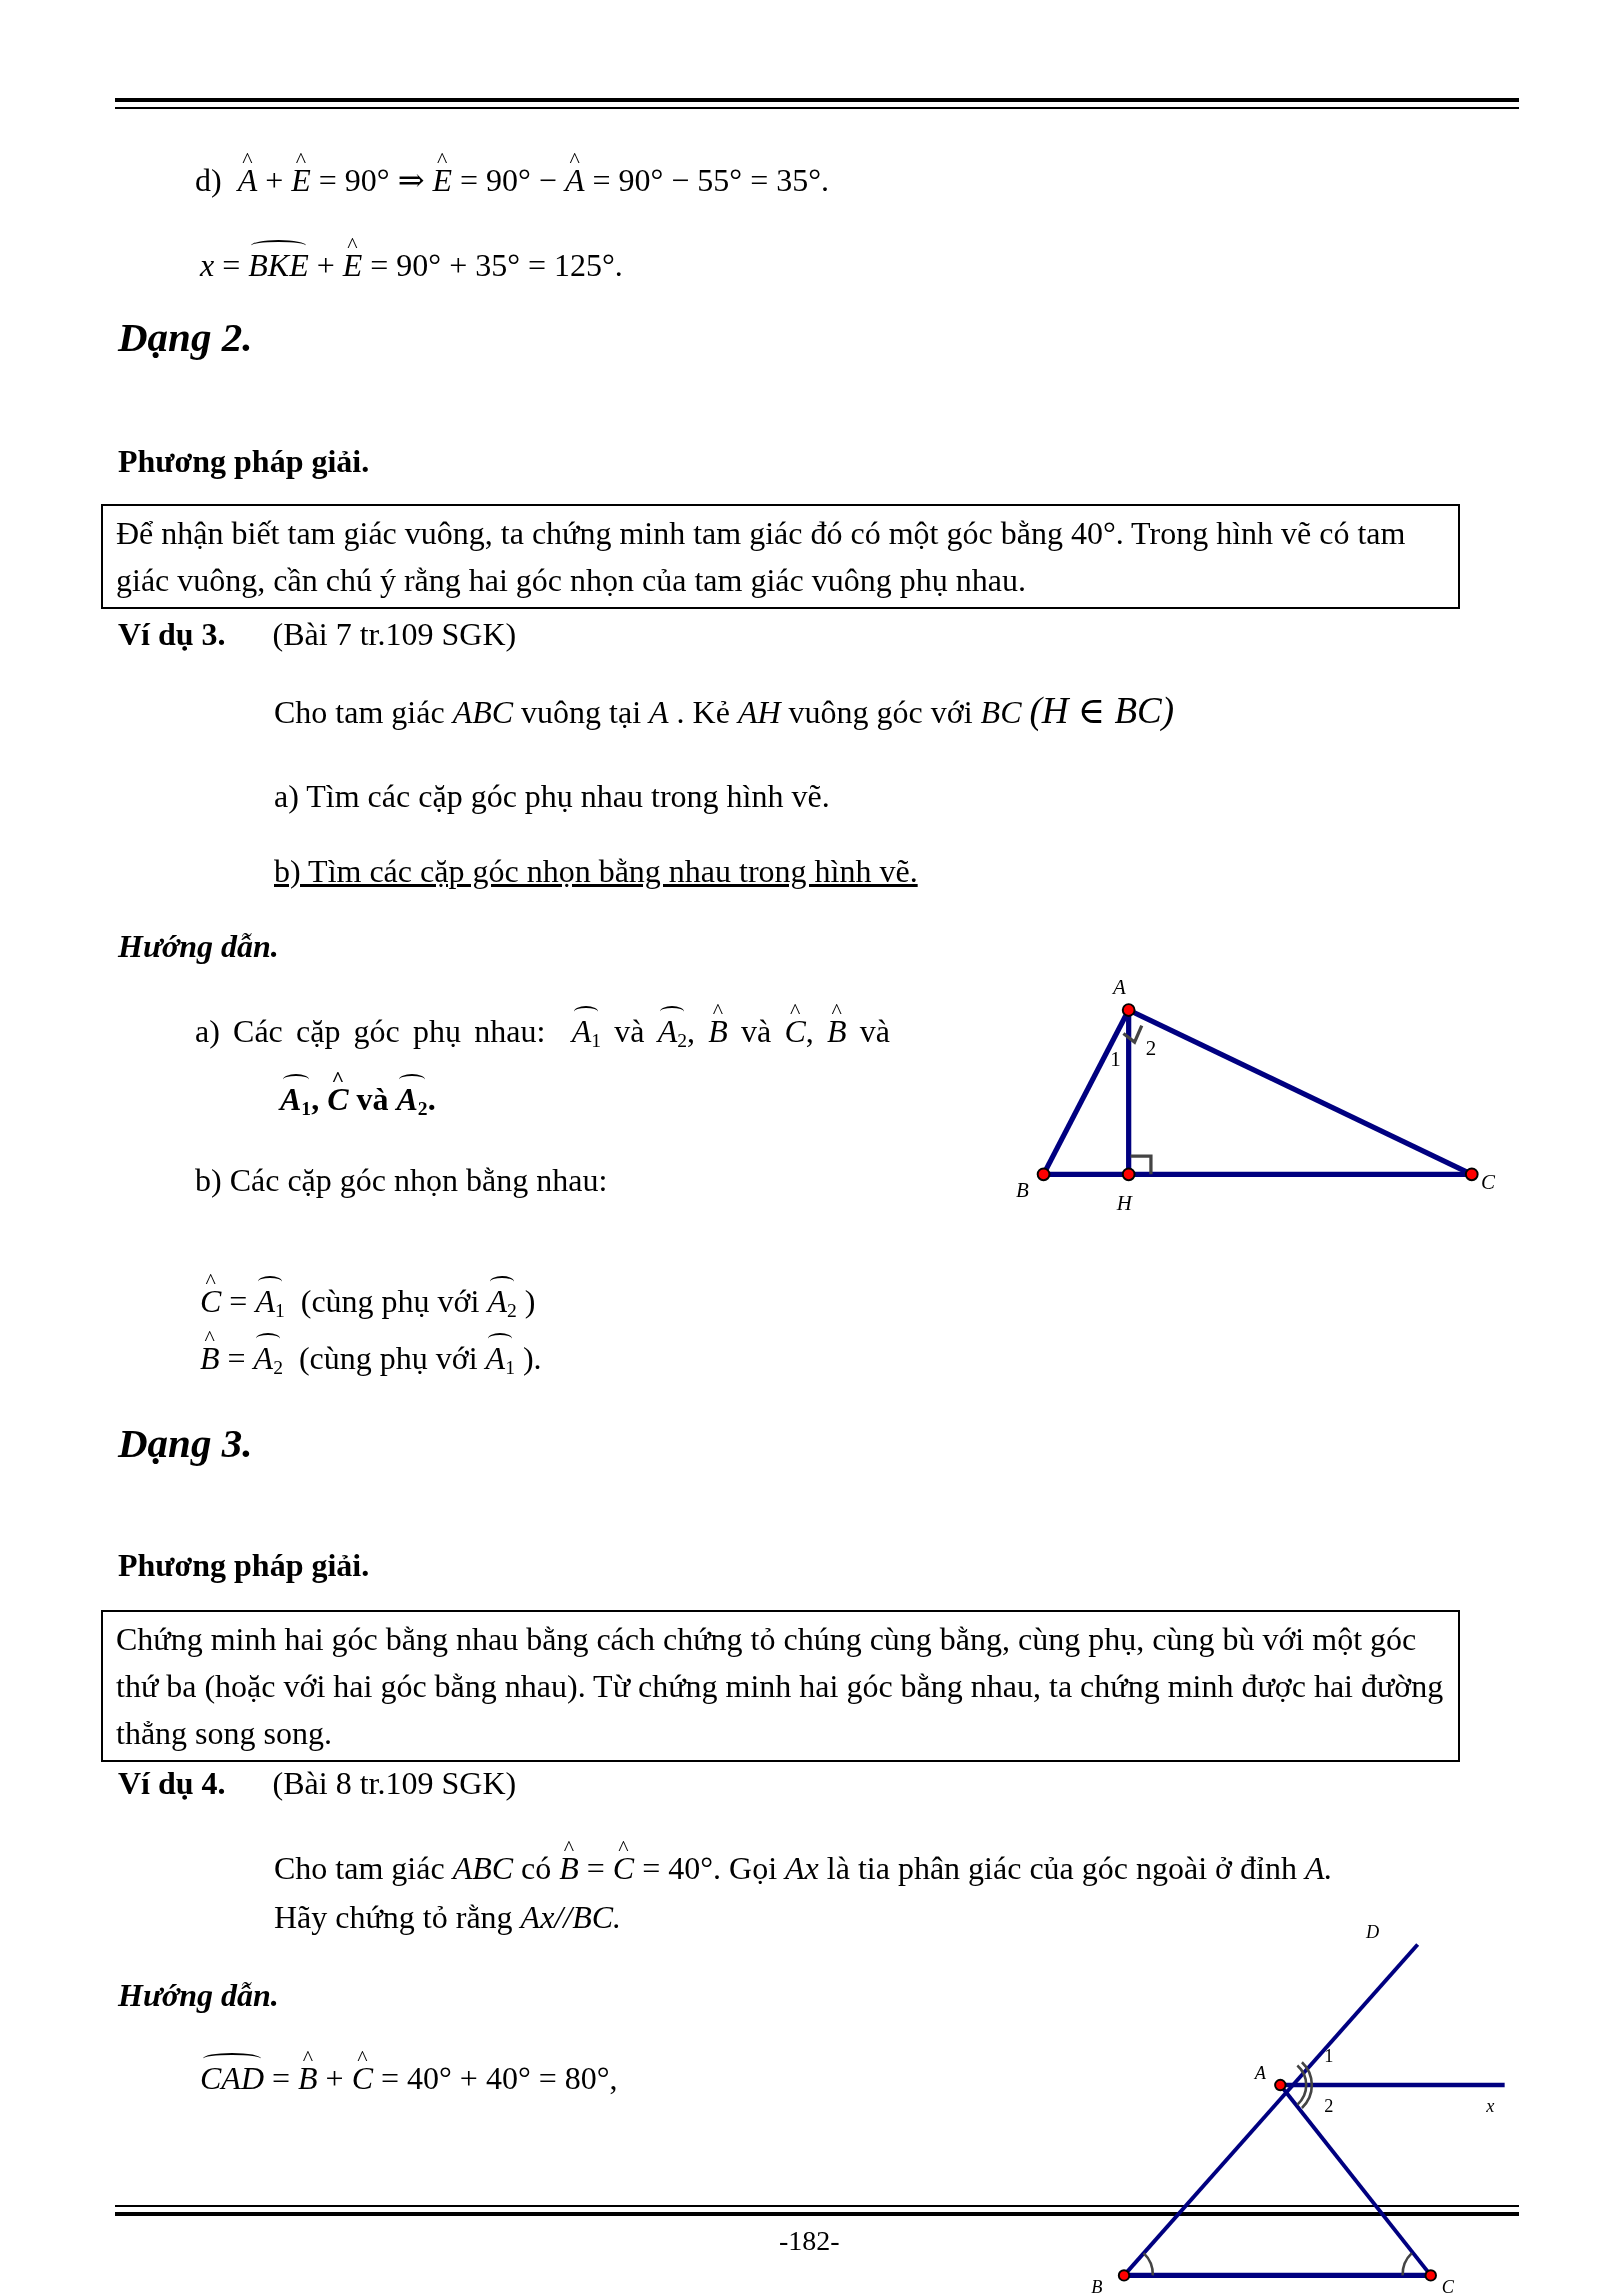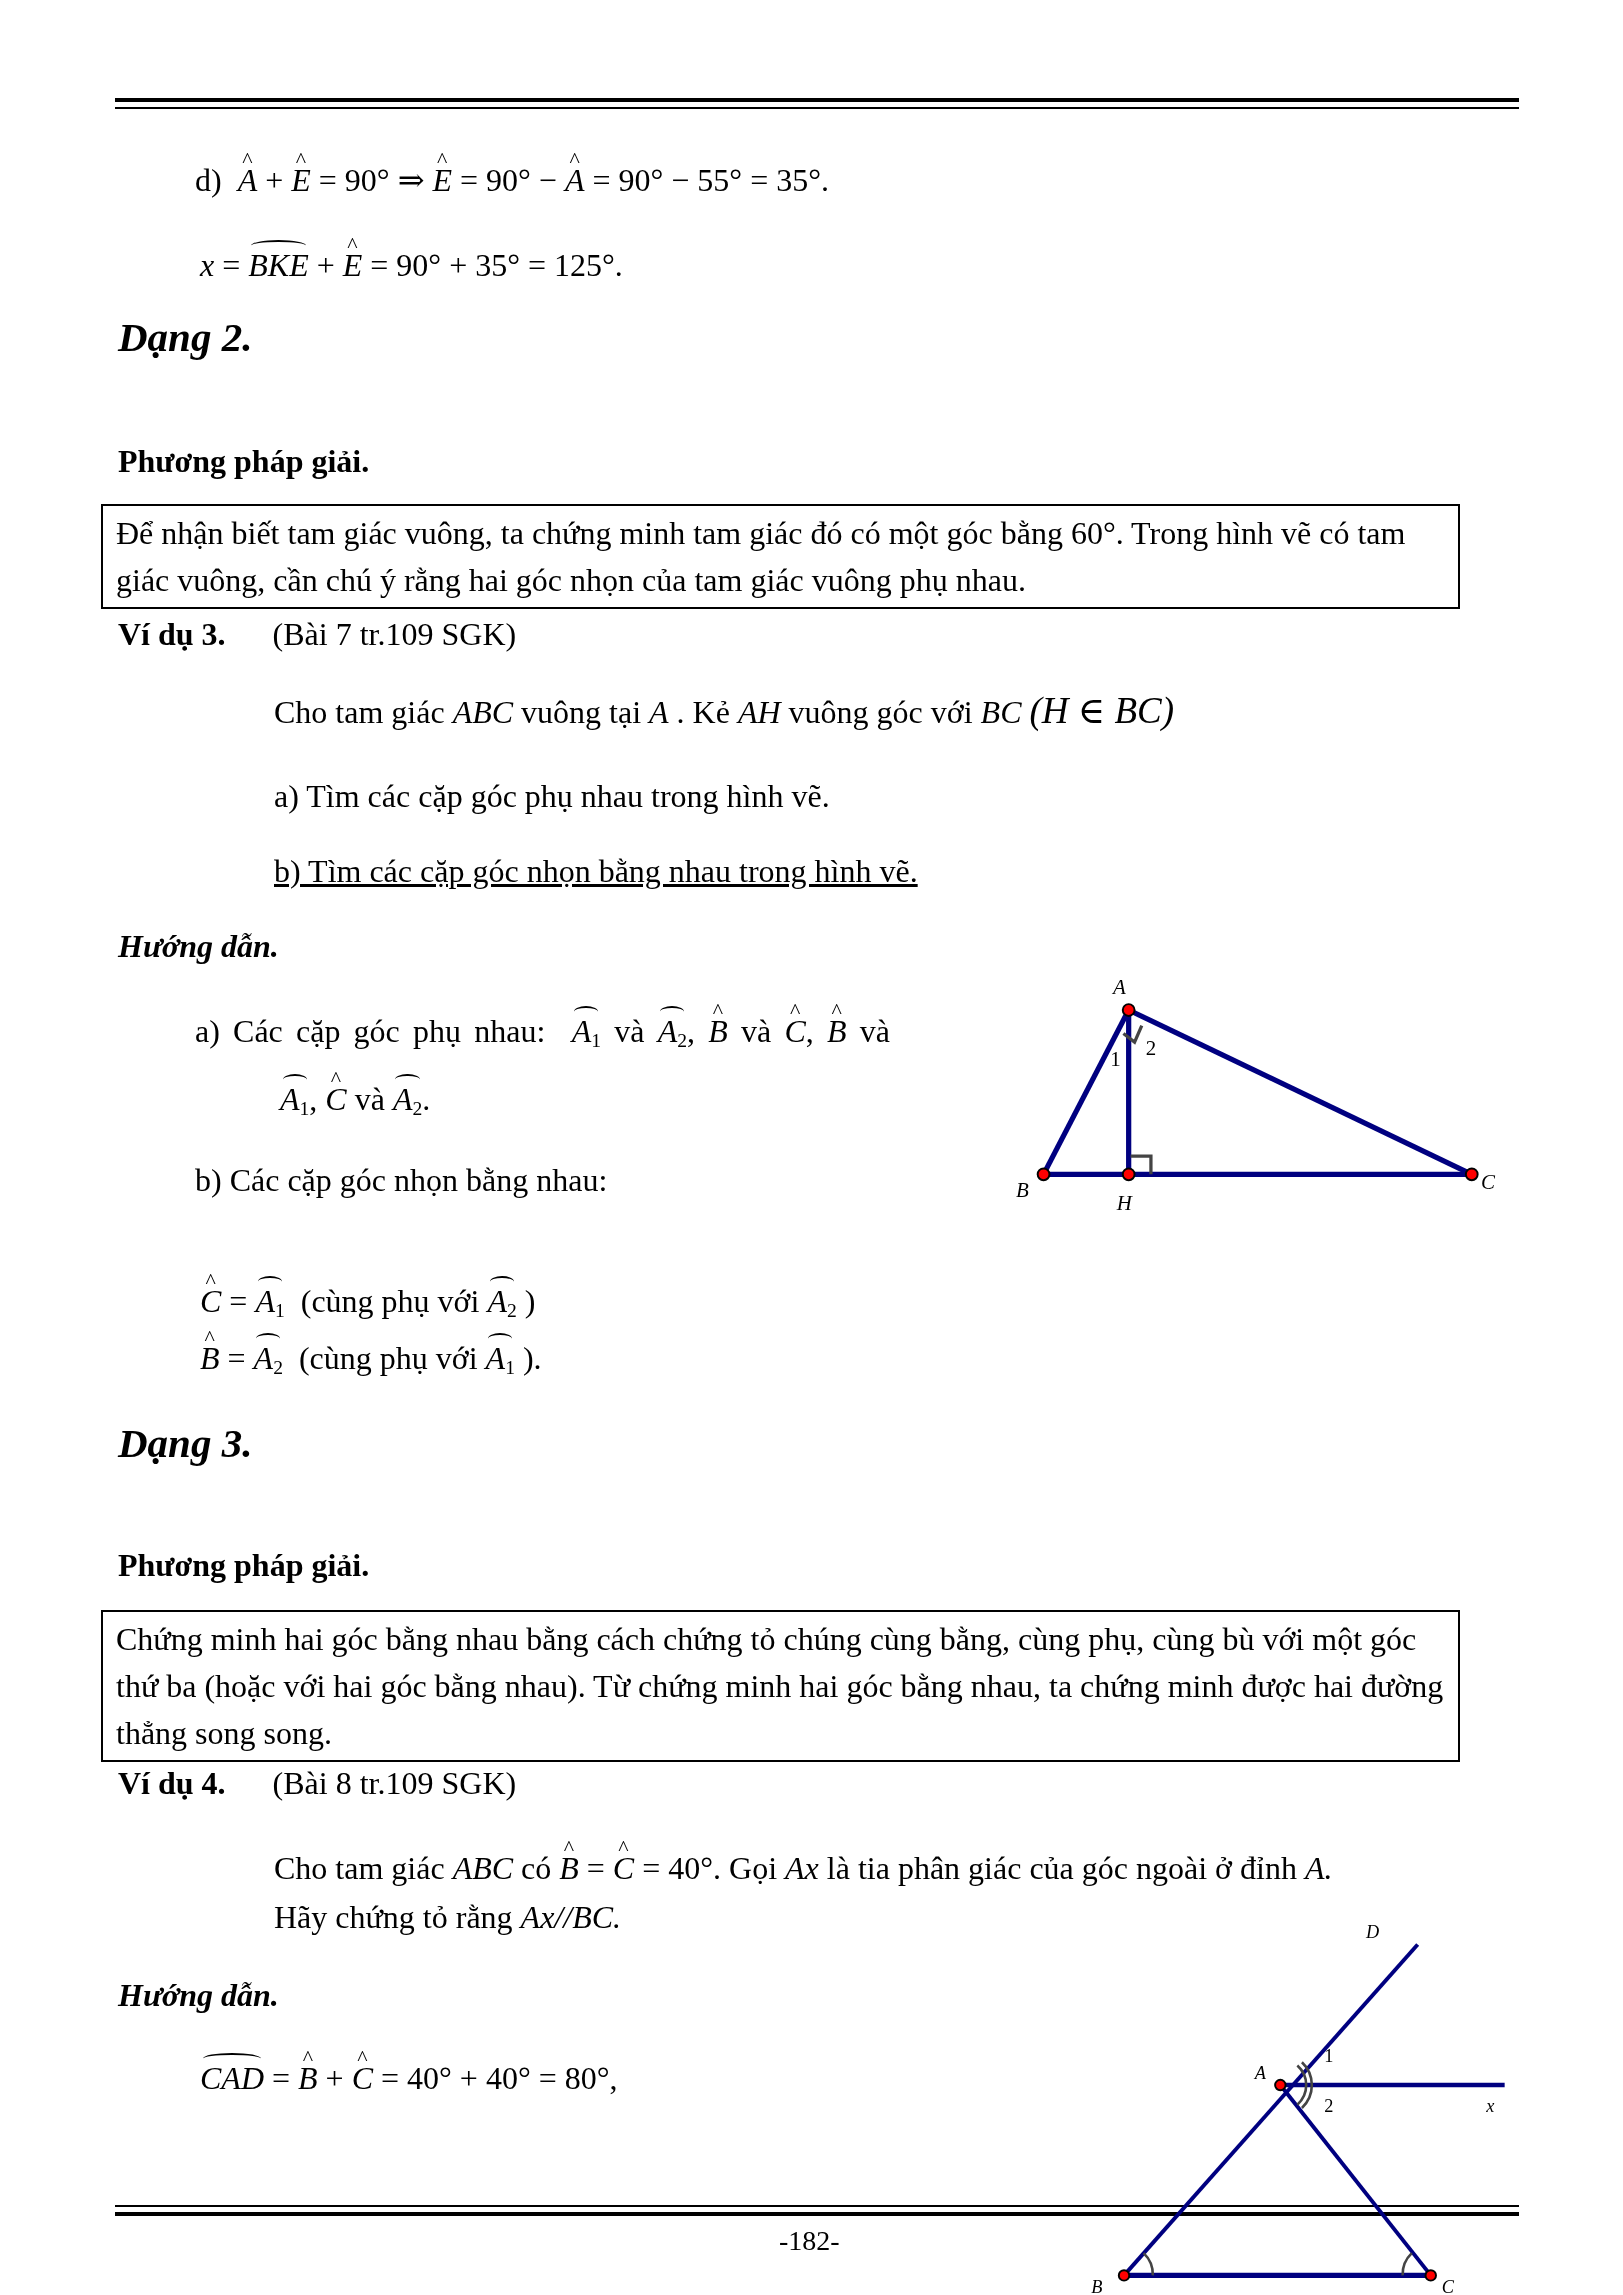--- a/index.html
+++ b/index.html
@@ -47,21 +47,21 @@
   <span>= 90° + 35° = 125°.</span>
 </div>
 
 <div class="heading" style="left:118px;top:314px;width:1401px;height:98px;">
   <span class="hlabel">Dạng 2.</span>
 </div>
 
 <div class="line b" style="left:118px;top:442px;">Phương pháp giải.</div>
 
 <div class="box" style="left:101px;top:504px;width:1359px;height:105px;">
-  <span>Để nhận biết tam giác vuông, ta chứng minh tam giác đó có một góc bằng 60°. Trong hình vẽ có tam giác vuông, cần chú ý rằng hai góc nhọn của tam giác vuông phụ nhau.</span>
+  <span>Để nhận biết tam giác vuông, ta chứng minh tam giác đó có một góc bằng 40°. Trong hình vẽ có tam giác vuông, cần chú ý rằng hai góc nhọn của tam giác vuông phụ nhau.</span>
 </div>
 
 <div class="line" style="left:118px;top:615px;">
   <span class="b">Ví dụ 3.</span>
   <span style="display:inline-block;width:31px"></span>
   <span>(Bài 7 tr.109 SGK)</span>
 </div>
 <div class="line" style="left:274px;top:692px;">
   <span>Cho tam giác </span>
   <span class="it">ABC</span>
@@ -82,21 +82,21 @@
   <span>a) Các cặp góc phụ nhau:</span>&nbsp;
   <span class="arc"><span>A</span><sub>1</sub></span>
   <span>và</span>
   <span class="arc"><span>A</span><sub>2</sub></span>,
   <span class="hat">B</span>
   <span>và</span>
   <span class="hat">C</span>,
   <span class="hat">B</span>
   <span>và</span>
 </div>
-<div class="line" style="left:280px;top:1080px;">
+<div class="line" style="left:280px;top:1080px;font-weight:bold;">
   <span class="arc"><span>A</span><sub>1</sub></span>,
   <span class="hat">C</span>
   <span>và</span>
   <span class="arc"><span>A</span><sub>2</sub></span>.
 </div>
 <div class="line" style="left:195px;top:1161px;">b) Các cặp góc nhọn bằng nhau:</div>
 
 <div class="line" style="left:200px;top:1247px;margin-top:35px;">
   <span class="hat">C</span>
   <span>=</span>

